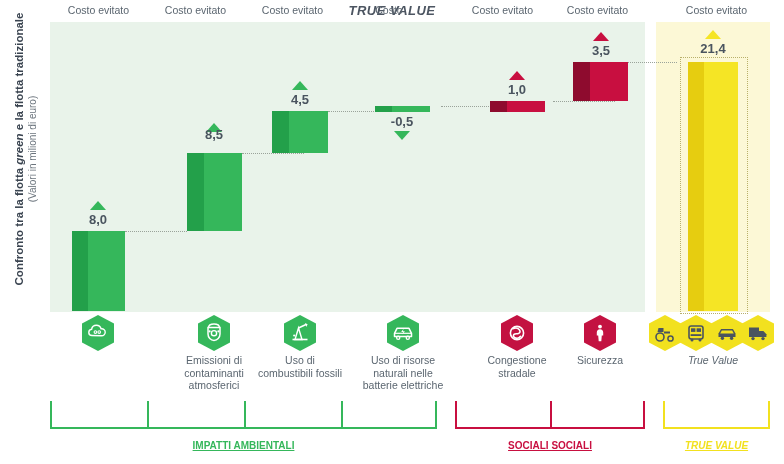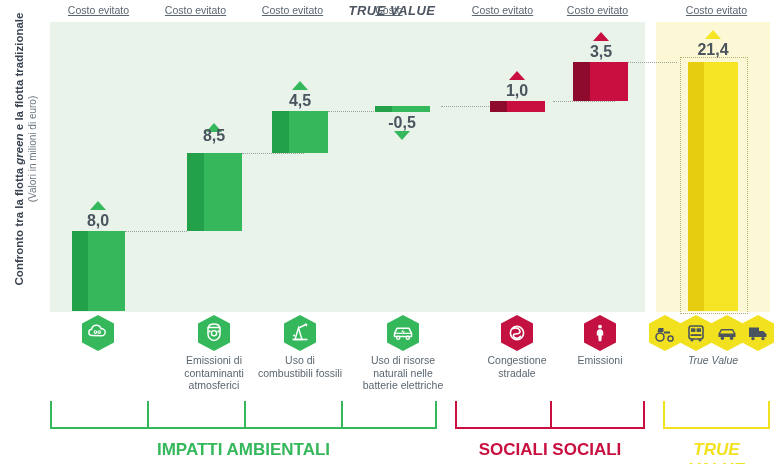--- a/index.html
+++ b/index.html
@@ -73,21 +73,21 @@
 
   
   .total-frame{
     position:absolute;
     border:1px dotted #b8b06a;
   }
 
   
   .vlabel{
     position:absolute;
-    font-size:16px; font-weight:bold; color:#4a545f;
+    font-size:13px; font-weight:bold; color:#4a545f;
     text-align:center; width:60px;
   }
   .arrow{
     position:absolute; width:0;height:0;
   }
   .arrow.up-g{border-left:8px solid transparent;border-right:8px solid transparent;border-bottom:9px solid #35b75b;}
   .arrow.dn-g{border-left:8px solid transparent;border-right:8px solid transparent;border-top:9px solid #35b75b;}
   .arrow.up-r{border-left:8px solid transparent;border-right:8px solid transparent;border-bottom:9px solid #c80f40;}
   .arrow.up-y{border-left:8px solid transparent;border-right:8px solid transparent;border-bottom:9px solid #f5e525;}
 
@@ -113,27 +113,27 @@
   }
   .brk.r{border-bottom-color:#c80f40;}
   .brk.y{border-bottom-color:#f2e11f;}
   .tick{
     position:absolute; width:2px; height:26px; background:#35b75b; top:0;
   }
   .tick.r{background:#c80f40;}
   .tick.y{background:#f2e11f;}
   .brklab{
     position:absolute; top:4px;
-    font-size:10.5px; color:#5b6670; text-align:center;text-decoration:underline;
+    font-size:10.5px; color:#5b6670; text-align:center;
   }
 
   
   .grp{
     position:absolute; top:440px;
-    font-size:17px; font-weight:bold; text-align:center;
+    font-size:10px; font-weight:bold; text-align:center;text-decoration:underline;
   }
   .grp.env{color:#35b75b;}
   .grp.soc{color:#c80f40;}
   .grp.tv{color:#f2e11f; font-style:italic;}
 </style>
 </head>
 <body>
 
 <div id="root">
 
@@ -320,21 +320,21 @@
   <div class="cat" style="left:353px;top:354px;width:100px;">
     <div>Uso di risorse</div>
     <div>naturali nelle</div>
     <div>batterie elettriche</div>
   </div>
   <div class="cat" style="left:467px;top:354px;width:100px;">
     <div>Congestione</div>
     <div>stradale</div>
   </div>
   <div class="cat" style="left:550px;top:354px;width:100px;">
-    <div>Emissioni</div>
+    <div>Sicurezza</div>
   </div>
   <div class="cat ital" style="left:663px;top:354px;width:100px;">
     <div>True Value</div>
   </div>
 
   <div class="brk" style="left:50px;top:401px;width:387px;"></div>
   <div class="tick" style="left:50px;top:401px;"></div>
   <div class="tick" style="left:147px;top:401px;"></div>
   <div class="tick" style="left:244px;top:401px;"></div>
   <div class="tick" style="left:341px;top:401px;"></div>

